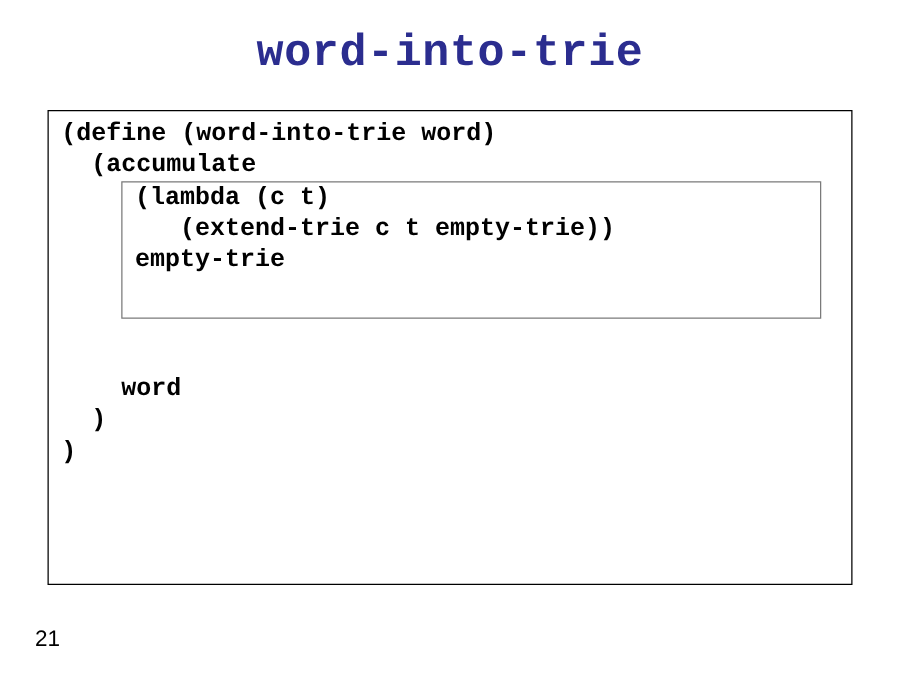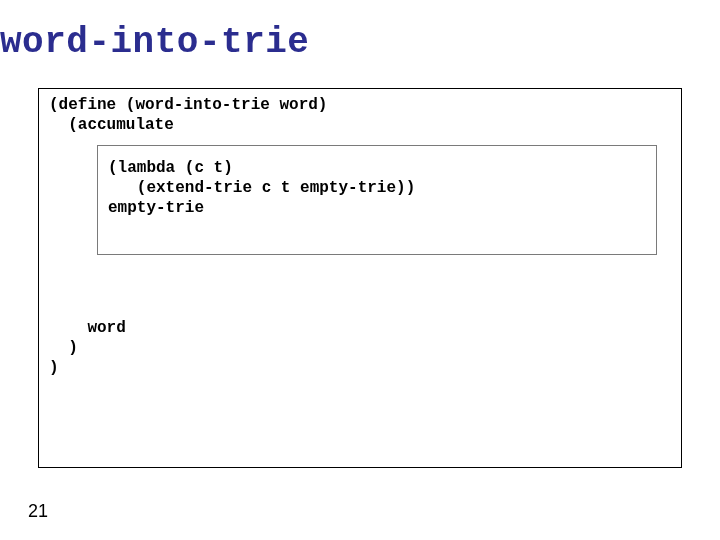--- a/index.html
+++ b/index.html
@@ -4,39 +4,39 @@
 <style>
   * { margin: 0; padding: 0; box-sizing: border-box; }
   body {
     width: 720px;
     height: 540px;
     background: #ffffff;
     font-family: "Courier New", Courier, monospace;
     position: relative;
   }
   .title {
-    text-align: left;
+    text-align: center;
     font-size: 36px;
     font-weight: bold;
     color: #2b2d8f;
     padding-top: 22px;
     padding-bottom: 14px;
     letter-spacing: 0.5px;
   }
   .outer-box {
     position: absolute;
     left: 38px;
     top: 88px;
     width: 644px;
     height: 380px;
     border: 1px solid #000;
     background: #fff;
   }
   .code {
-    font-size: 16px;
+    font-size: 20px;
     font-weight: bold;
     color: #000;
     white-space: pre;
     line-height: 1.25;
   }
   .code-top {
     position: absolute;
     left: 10px;
     top: 6px;
   }
@@ -45,27 +45,26 @@
     left: 58px;
     top: 56px;
     width: 560px;
     height: 110px;
     border: 1px solid #7a7a7a;
     background: #fff;
   }
   .code-inner {
     position: absolute;
     left: 10px;
-    top: 12px;
+    top: 0;
   }
   .code-bottom {
     position: absolute;
     left: 10px;
     top: 210px;
-    margin-top: 19px;
   }
   .page-num {
     position: absolute;
     left: 28px;
     bottom: 18px;
     font-family: Arial, sans-serif;
     font-size: 18px;
     color: #000;
   }
 </style>

